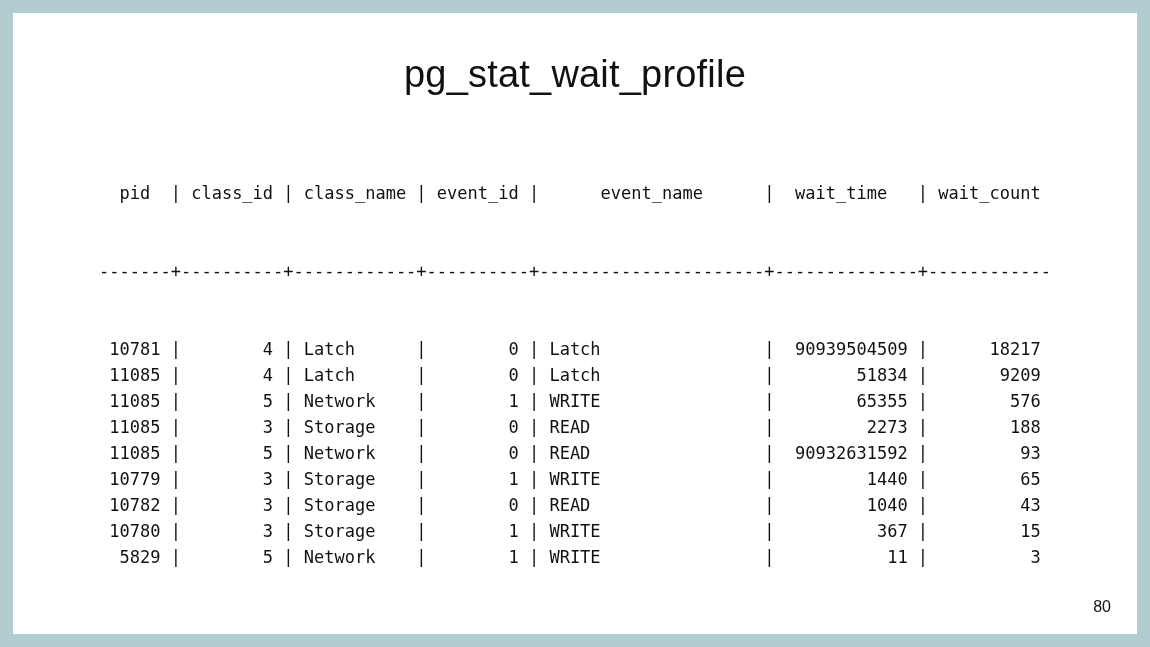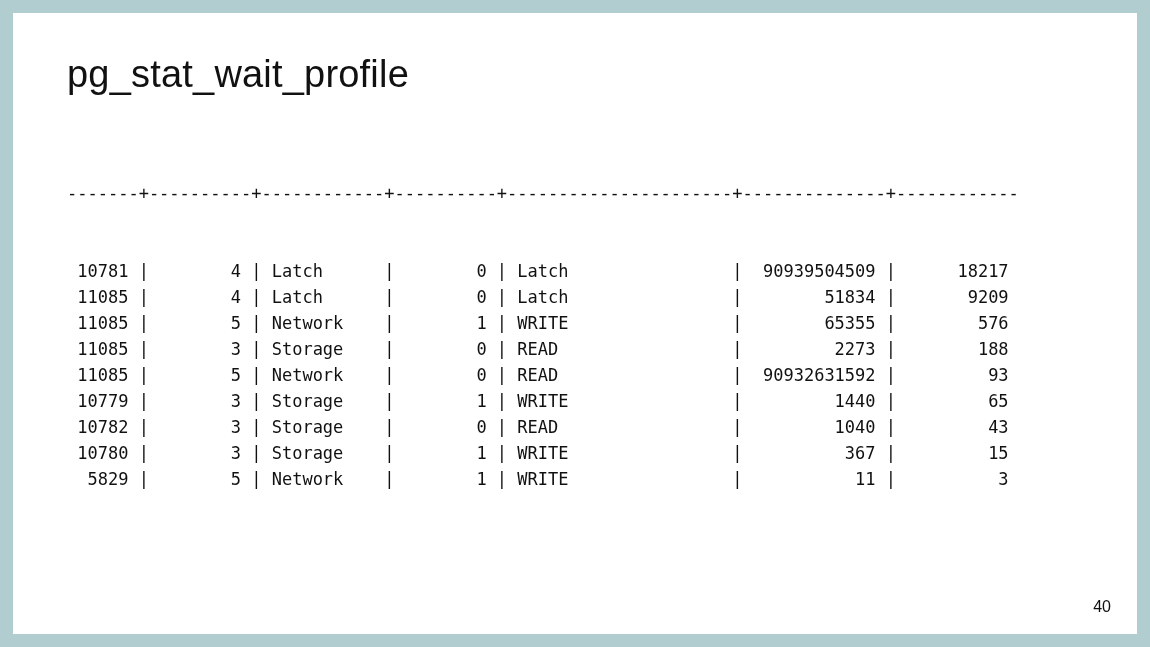--- a/index.html
+++ b/index.html
@@ -14,20 +14,21 @@
   .frame {
     position: absolute;
     left: 13px;
     top: 13px;
     width: 1124px;
     height: 621px;
     background: #ffffff;
     box-sizing: border-box;
     padding: 40px 54px 0 54px;
     color: #1a1a1a;
+    text-align: center;
   }
   .title {
     font-size: 38px;
     font-weight: 400;
     letter-spacing: 0.2px;
     margin: 0 0 32px 0;
     color: #111;
   }
   .term {
     font-family: "Menlo", "Consolas", "DejaVu Sans Mono", monospace;
@@ -44,18 +45,19 @@
     color: #111;
   }
 </style>
 </head>
 <body>
 
 <div class="frame">
   <h1 class="title">pg_stat_wait_profile</h1>
 
   <div class="term">
+    <div id="header-line">  pid  | class_id | class_name | event_id |      event_name      |  wait_time   | wait_count </div>
     <div id="rule-line">-------+----------+------------+----------+----------------------+--------------+------------</div>
     <div id="rows-container"><div> 10781 |        4 | Latch      |        0 | Latch                |  90939504509 |      18217 </div><div> 11085 |        4 | Latch      |        0 | Latch                |        51834 |       9209 </div><div> 11085 |        5 | Network    |        1 | WRITE                |        65355 |        576 </div><div> 11085 |        3 | Storage    |        0 | READ                 |         2273 |        188 </div><div> 11085 |        5 | Network    |        0 | READ                 |  90932631592 |         93 </div><div> 10779 |        3 | Storage    |        1 | WRITE                |         1440 |         65 </div><div> 10782 |        3 | Storage    |        0 | READ                 |         1040 |         43 </div><div> 10780 |        3 | Storage    |        1 | WRITE                |          367 |         15 </div><div>  5829 |        5 | Network    |        1 | WRITE                |           11 |          3 </div></div>
   </div>
 
-  <div class="page-num">40</div>
+  <div class="page-num">80</div>
 </div>
 
 </body></html>

